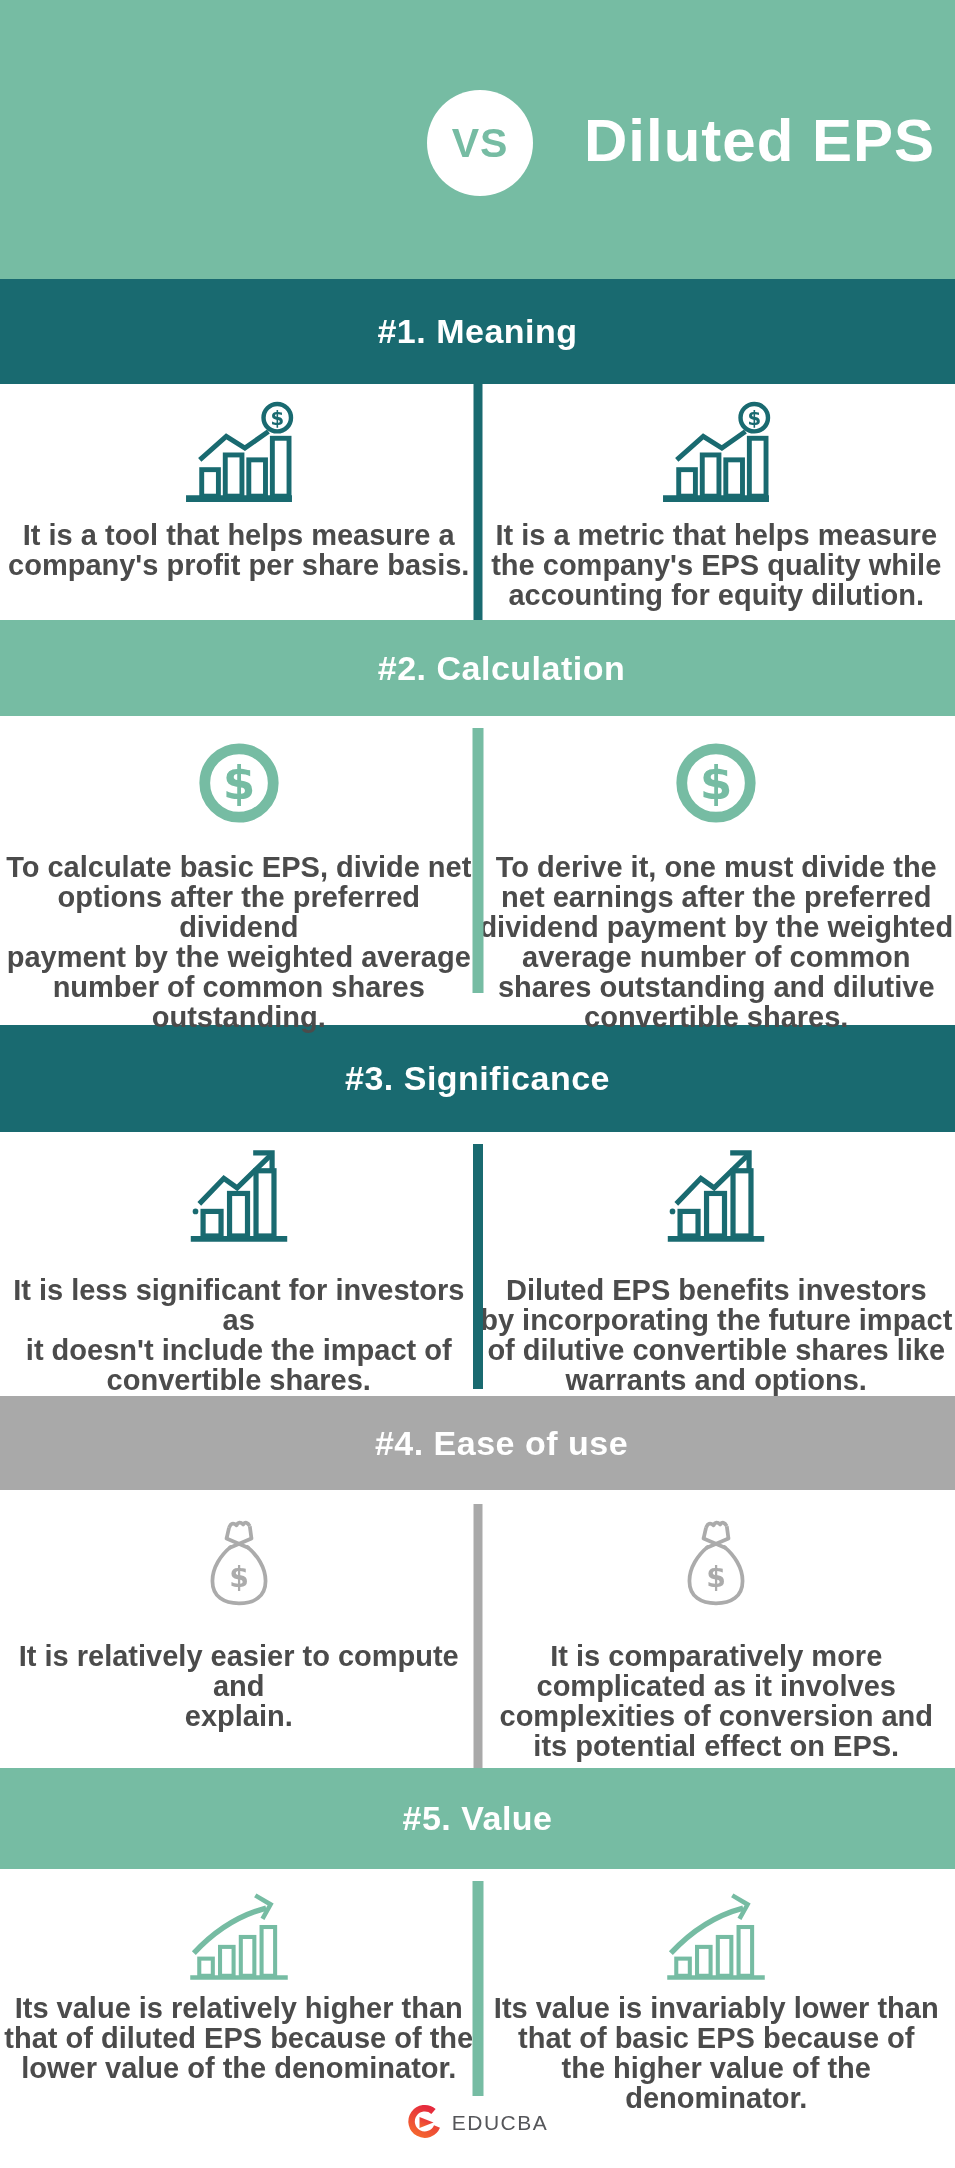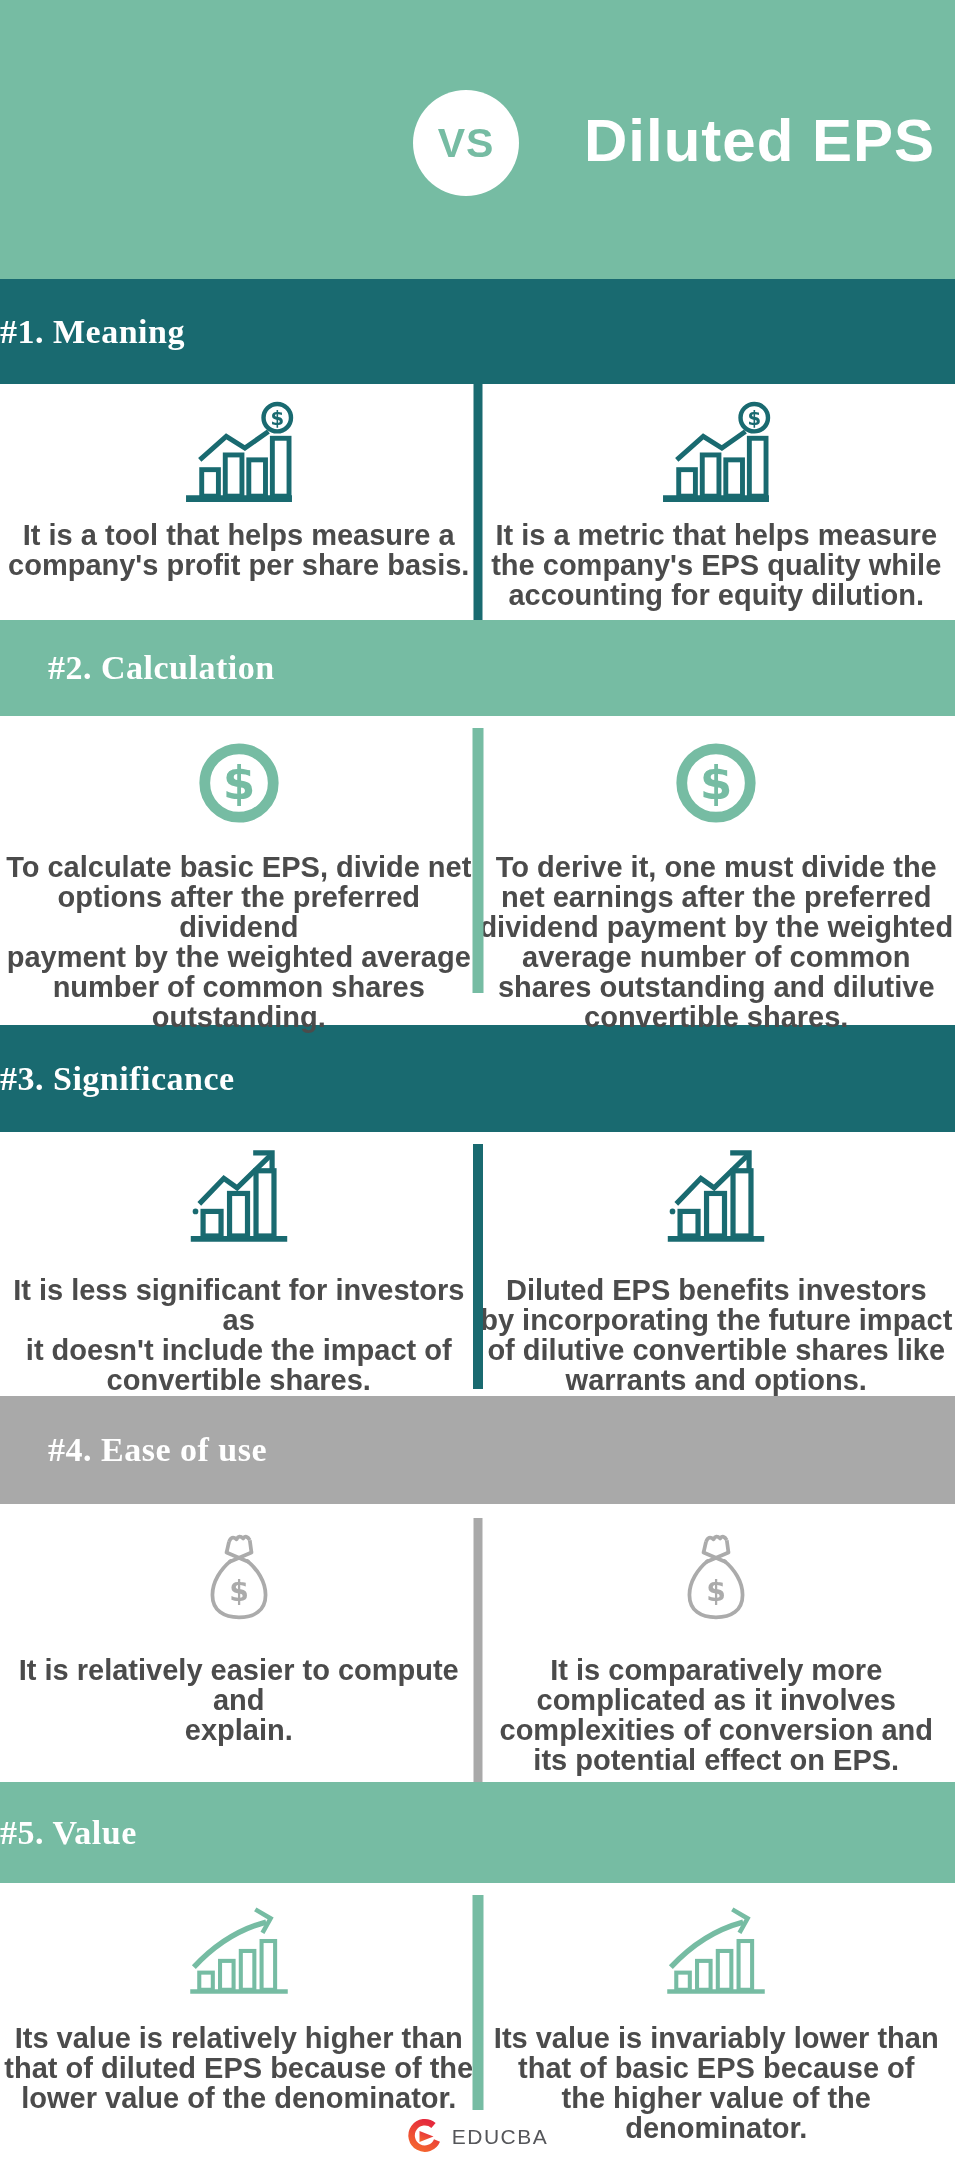--- a/index.html
+++ b/index.html
@@ -6,34 +6,34 @@
   .page {
     width:955px; height:2168px; margin:0 auto; background:#fff;
     font-family:"Liberation Sans", sans-serif; position:relative; overflow:hidden;
   }
   
   .page-header { position:relative; height:279px; background:var(--green,#76bca3); }
   .big-title { position:absolute; color:#fff; font-size:60px; font-weight:700; line-height:70px; letter-spacing:1px; white-space:nowrap; }
   .eps-title     { left:156px; top:106px; }
   .diluted-title { left:584px; top:106px; }
   .vs-badge {
-    position:absolute; left:413px; top:90px; width:106px; height:106px;
+    position:absolute; left:427px; top:90px; width:106px; height:106px;
     background:#fff; border-radius:50%;
     display:flex; align-items:center; justify-content:center;
   }
   .vs-label { color:var(--green,#76bca3); font-size:41px; font-weight:800; letter-spacing:1px; }
 
   
-  .sec-head { display:flex; align-items:center; justify-content:flex-start;font-family:Liberation Serif, serif; }
+  .sec-head { display:flex; align-items:center; justify-content:center; }
   .sec-head .sec-title { color:#fff; font-size:34px; font-weight:700; letter-spacing:.5px; }
   .head-teal  { background:var(--teal,#196a70); }
   .head-green { background:var(--green,#76bca3); }
   .head-gray  { background:var(--gray-header,#a9a9a9); }
   .h1 { height:105px; } .h2 { height:96px;padding-left:48px; } .h3 { height:107px; }
-  .h4 { height:108px;padding-left:48px; }  .h5 { height:101px; }
+  .h4 { height:94px;padding-left:48px; }  .h5 { height:101px; }
 
   
   .sec-body { position:relative; background:#fff; }
   .b1 { height:236px; } .b2 { height:309px; } .b3 { height:264px; }
   .b4 { height:278px; } .b5 { height:299px; }
   .cols { display:flex; height:100%; }
   .b5 .cols { height:224px; }
   .col { width:50%; display:flex; flex-direction:column; align-items:center; }
   .divider { position:absolute; left:50%; transform:translateX(-50%); }
   .div-teal  { background:var(--teal,#196a70); width:9px; }
@@ -47,21 +47,21 @@
 
   .desc {
     margin:0; text-align:center; white-space:pre-line;
     color:var(--body-text,#4b4b4b); font-size:29px; line-height:30px; font-weight:700;
   }
   
   .b1 .icon { margin-top:17px; } .b1 .desc { margin-top:12px; }
   .b2 .icon { margin-top:22px; } .b2 .desc { margin-top:20px; }
   .b3 .icon { margin-top:7px;  } .b3 .desc { margin-top:25px; }
   .b4 .icon { margin-top:27px; } .b4 .desc { margin-top:27px; }
-  .b5 .icon { margin-top:21px; } .b5 .desc { margin-top:22px; }
+  .b5 .icon { margin-top:21px; } .b5 .desc { margin-top:6px; }
 
   
   svg .st  { stroke:var(--teal,#196a70);       fill:none; }
   svg .sg  { stroke:var(--green,#76bca3);      fill:none; }
   svg .sgr { stroke:var(--icon-gray,#ababab);  fill:none; }
   svg .ft  { fill:var(--teal,#196a70); }
   svg .fg  { fill:var(--green,#76bca3); }
   svg .fgr { fill:var(--icon-gray,#ababab); }
   svg text { font-family:"DejaVu Sans","Liberation Sans",sans-serif; font-weight:bold; }
 

